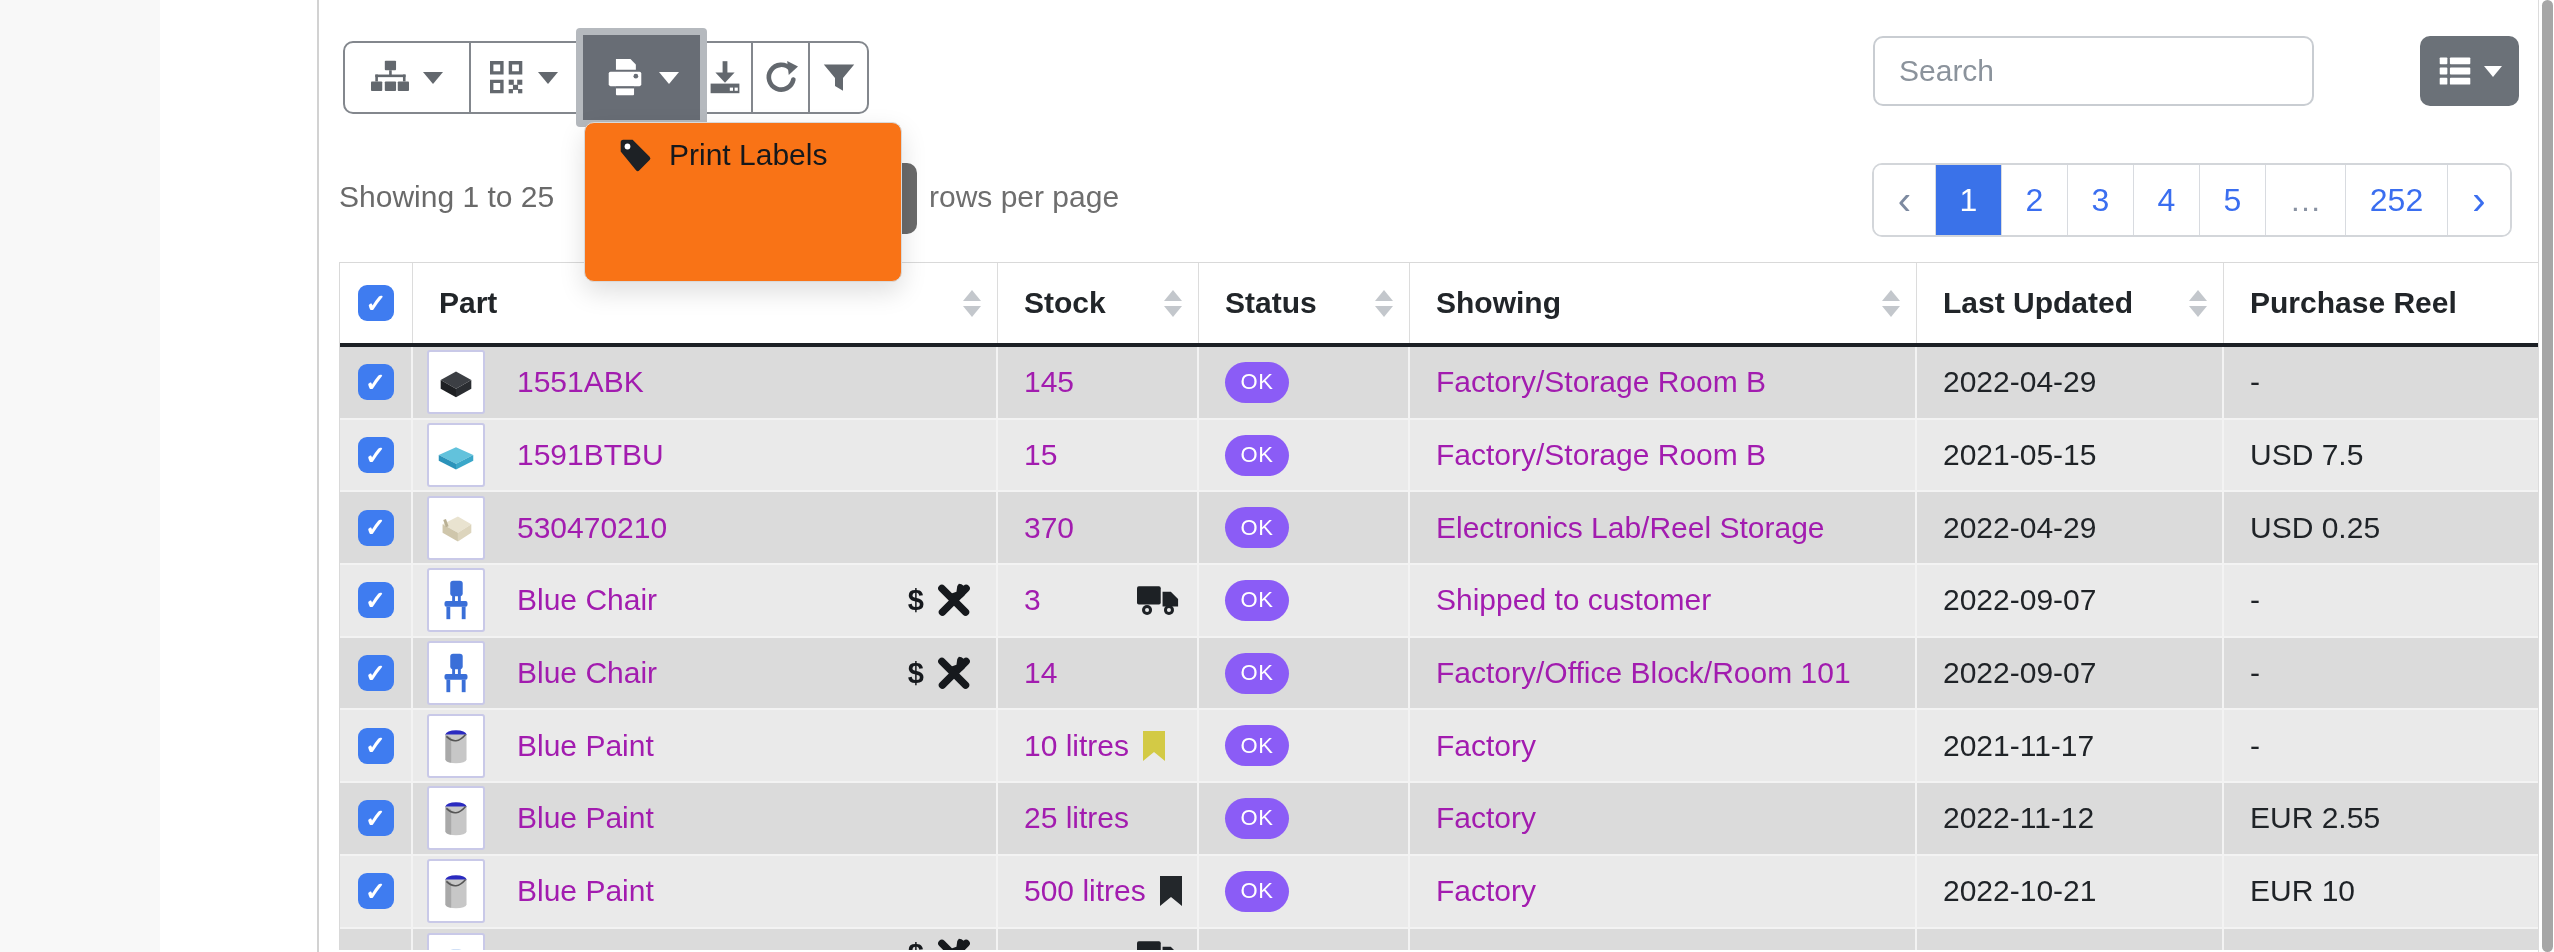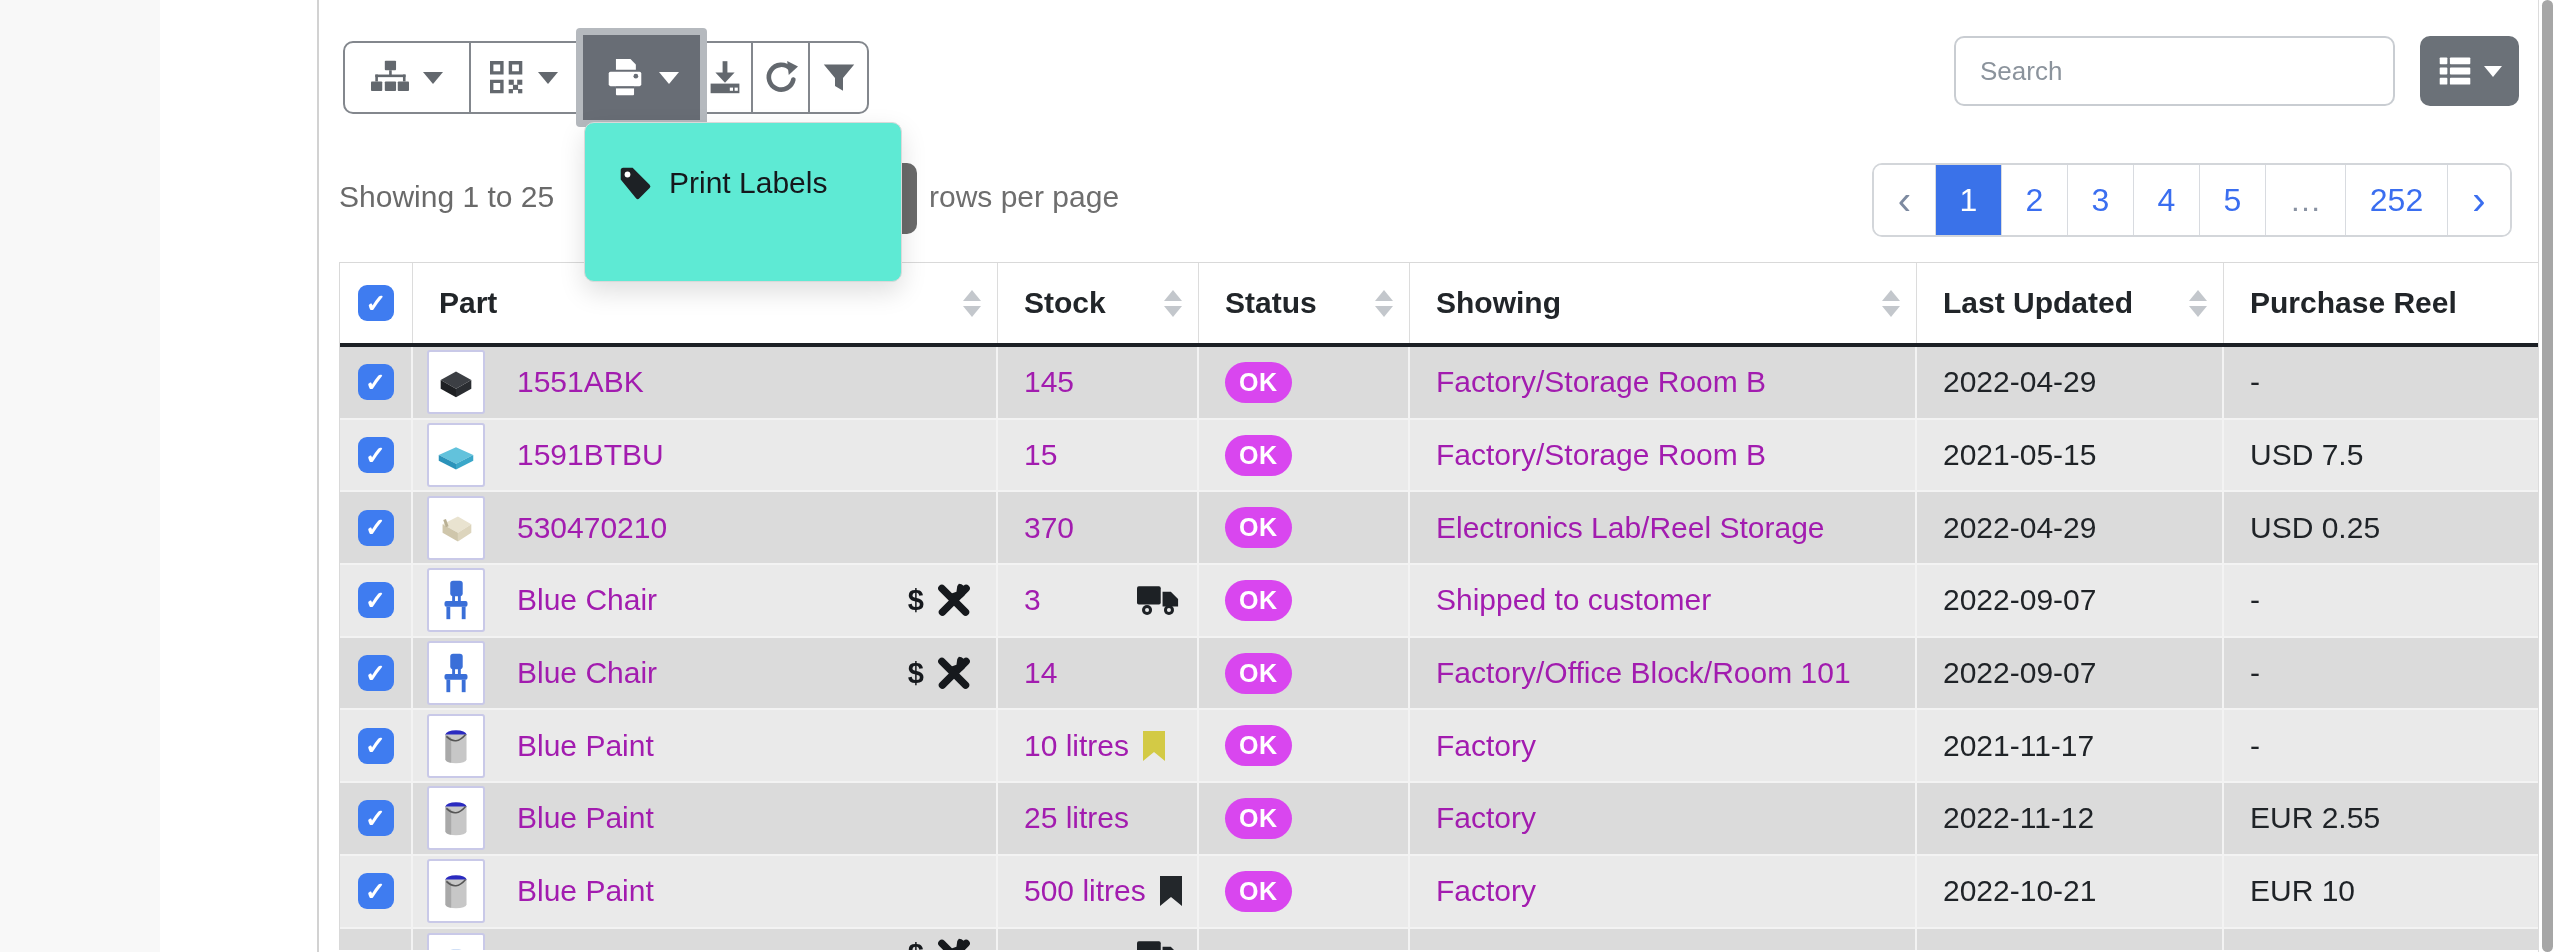--- a/index.html
+++ b/index.html
@@ -19,29 +19,29 @@
   .tb-btn:last-child { border-right:none; }
   .tb-sitemap { width:126px; } .tb-qr { width:108px; } .tb-print { width:119px; }
   .tb-download { width:55px; } .tb-refresh { width:57px; } .tb-filter { width:57px; }
   .caret { width:0; height:0; border-left:10px solid transparent; border-right:10px solid transparent; border-top:12px solid #63686e; }
   .caret.white { border-top-color:#fff; }
 
   .print-highlight { position:absolute; left:576px; top:28px; width:131px; height:99px; background:#b5b9be; border-radius:4px; z-index:6; }
   .print-highlight .inner { position:absolute; inset:7px; background:#686d75; display:flex; align-items:center; justify-content:center; gap:14px; }
 
   
-  .dropdown { position:absolute; left:584px; top:122px; width:318px; height:160px; background:#5eead4; border:1px solid #d9d9d9; border-radius:10px; box-shadow:0 10px 26px rgba(0,0,0,.13); z-index:20; padding:28px 0; }
+  .dropdown { position:absolute; left:584px; top:122px; width:318px; height:160px; background:#f97316; border:1px solid #d9d9d9; border-radius:10px; box-shadow:0 10px 26px rgba(0,0,0,.13); z-index:20; padding:0 0; }
   .dd-item { height:63px; display:flex; align-items:center; gap:16px; padding:0 34px; font-size:30px; color:#15181c; cursor:pointer; }
 
   .showing-text { position:absolute; left:339px; top:180px; font-size:30px; color:#6a6a6a; z-index:2; white-space:nowrap; }
   .rows-btn { position:absolute; left:845px; top:163px; width:72px; height:71px; background:#6b6b6b; border-radius:10px; z-index:3; }
   .rows-per-page { position:absolute; left:929px; top:180px; font-size:30px; color:#6e6e6e; z-index:2; white-space:nowrap; }
 
   
-  .search-input { position:absolute; left:1954px; top:36px; width:441px; height:70px; border:2px solid #c9cdd2; border-radius:10px; font-size:26px; padding:16px 24px; color:#333; outline:none; font-family:"Liberation Sans", sans-serif; }
+  .search-input { position:absolute; left:1873px; top:36px; width:441px; height:70px; border:2px solid #c9cdd2; border-radius:10px; font-size:30px; padding:16px 24px; color:#333; outline:none; font-family:"Liberation Sans", sans-serif; }
   .search-input::placeholder { color:#8b939c; }
   .columns-btn { position:absolute; left:2420px; top:36px; width:99px; height:70px; background:#6b7178; border:none; border-radius:10px; display:flex; align-items:center; justify-content:center; gap:12px; cursor:pointer; }
   .columns-btn .caret { border-left-width:9px; border-right-width:9px; border-top-width:11px; }
 
   
   .pagination { position:absolute; left:1872px; top:163px; height:74px; display:flex; border:2px solid #d3d6da; border-radius:10px; background:#fff; overflow:hidden; }
   .page-item { display:flex; align-items:center; justify-content:center; font-size:32px; color:#3a6ef0; border-right:1px solid #d8dbe0; cursor:pointer; background:#fff; }
   .page-item:last-child { border-right:none; }
   .page-prev { width:62px; color:#7d8aa0; font-size:40px; }
   .page-next { width:62px; font-size:40px; }
@@ -75,21 +75,21 @@
   .td.c-check { justify-content:center; padding-left:0; }
   .td.c-part { padding-left:14px; }
 
   .cb { width:36px; height:36px; background:#3f7cf0; border-radius:9px; display:flex; align-items:center; justify-content:center; cursor:pointer; }
   .cb span { color:#fff; font-size:25px; font-weight:bold; line-height:1; }
 
   .thumb { width:58px; height:64px; background:#fff; border:2px solid #c9c9e8; border-radius:3px; margin-right:32px; display:flex; align-items:center; justify-content:center; flex:0 0 auto; }
   a.link { color:#a21caf; text-decoration:none; cursor:pointer; font-size:30px; }
   .part-icons { margin-left:auto; margin-right:24px; display:flex; align-items:center; gap:12px; }
   .dollar { font-size:29px; font-weight:bold; color:#16191d; }
-  .badge-ok { min-width:64px; height:41px; padding:0 14px; background:#d946ef; border-radius:21px; color:#fff; font-size:25px; font-weight:bold; display:inline-flex; align-items:center; justify-content:center; letter-spacing:.5px; }
+  .badge-ok { min-width:64px; height:41px; padding:0 14px; background:#8b5cf6; border-radius:21px; color:#fff; font-size:22px; font-weight:normal; display:inline-flex; align-items:center; justify-content:center; letter-spacing:.5px; }
   .stock-flag { margin-left:14px; display:inline-flex; }
   .stock-truck { margin-left:auto; margin-right:18px; display:inline-flex; }
 
   .trow.partial { height:21.3px; overflow:hidden; align-items:flex-start; border-bottom:none; }
   .trow.partial .td { border-bottom:none; height:80px; align-items:flex-start; }
   .trow.partial .thumb { margin-top:4px; }
   .trow.partial .part-icons { margin-top:8px; }
   .trow.partial .stock-truck { margin-top:10px; }
 </style>
 </head>

